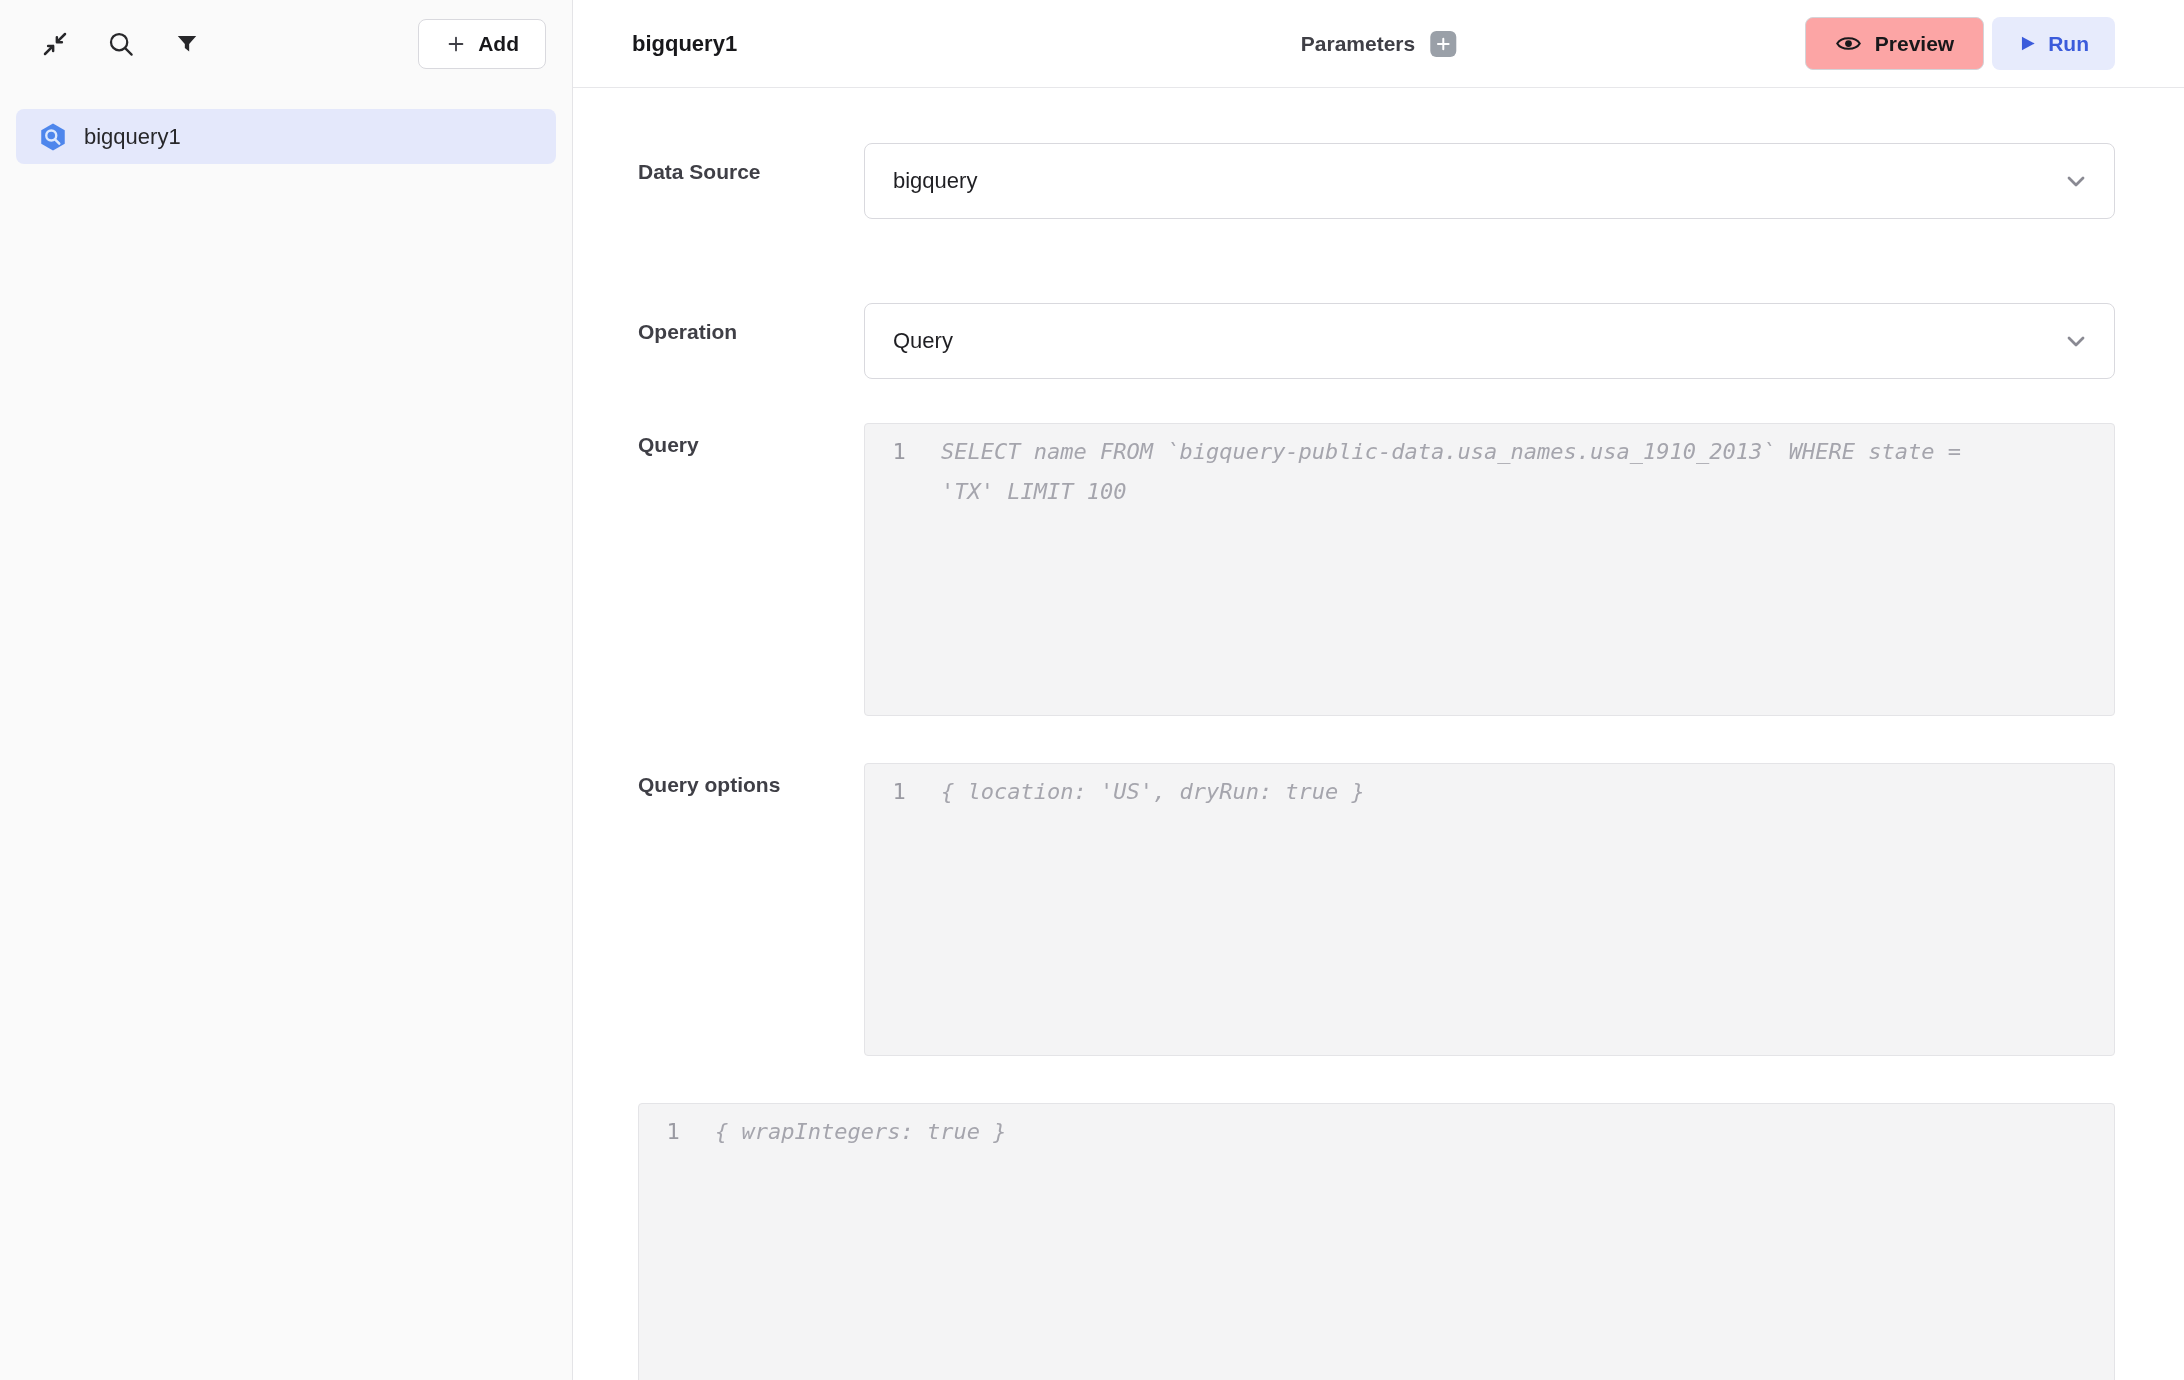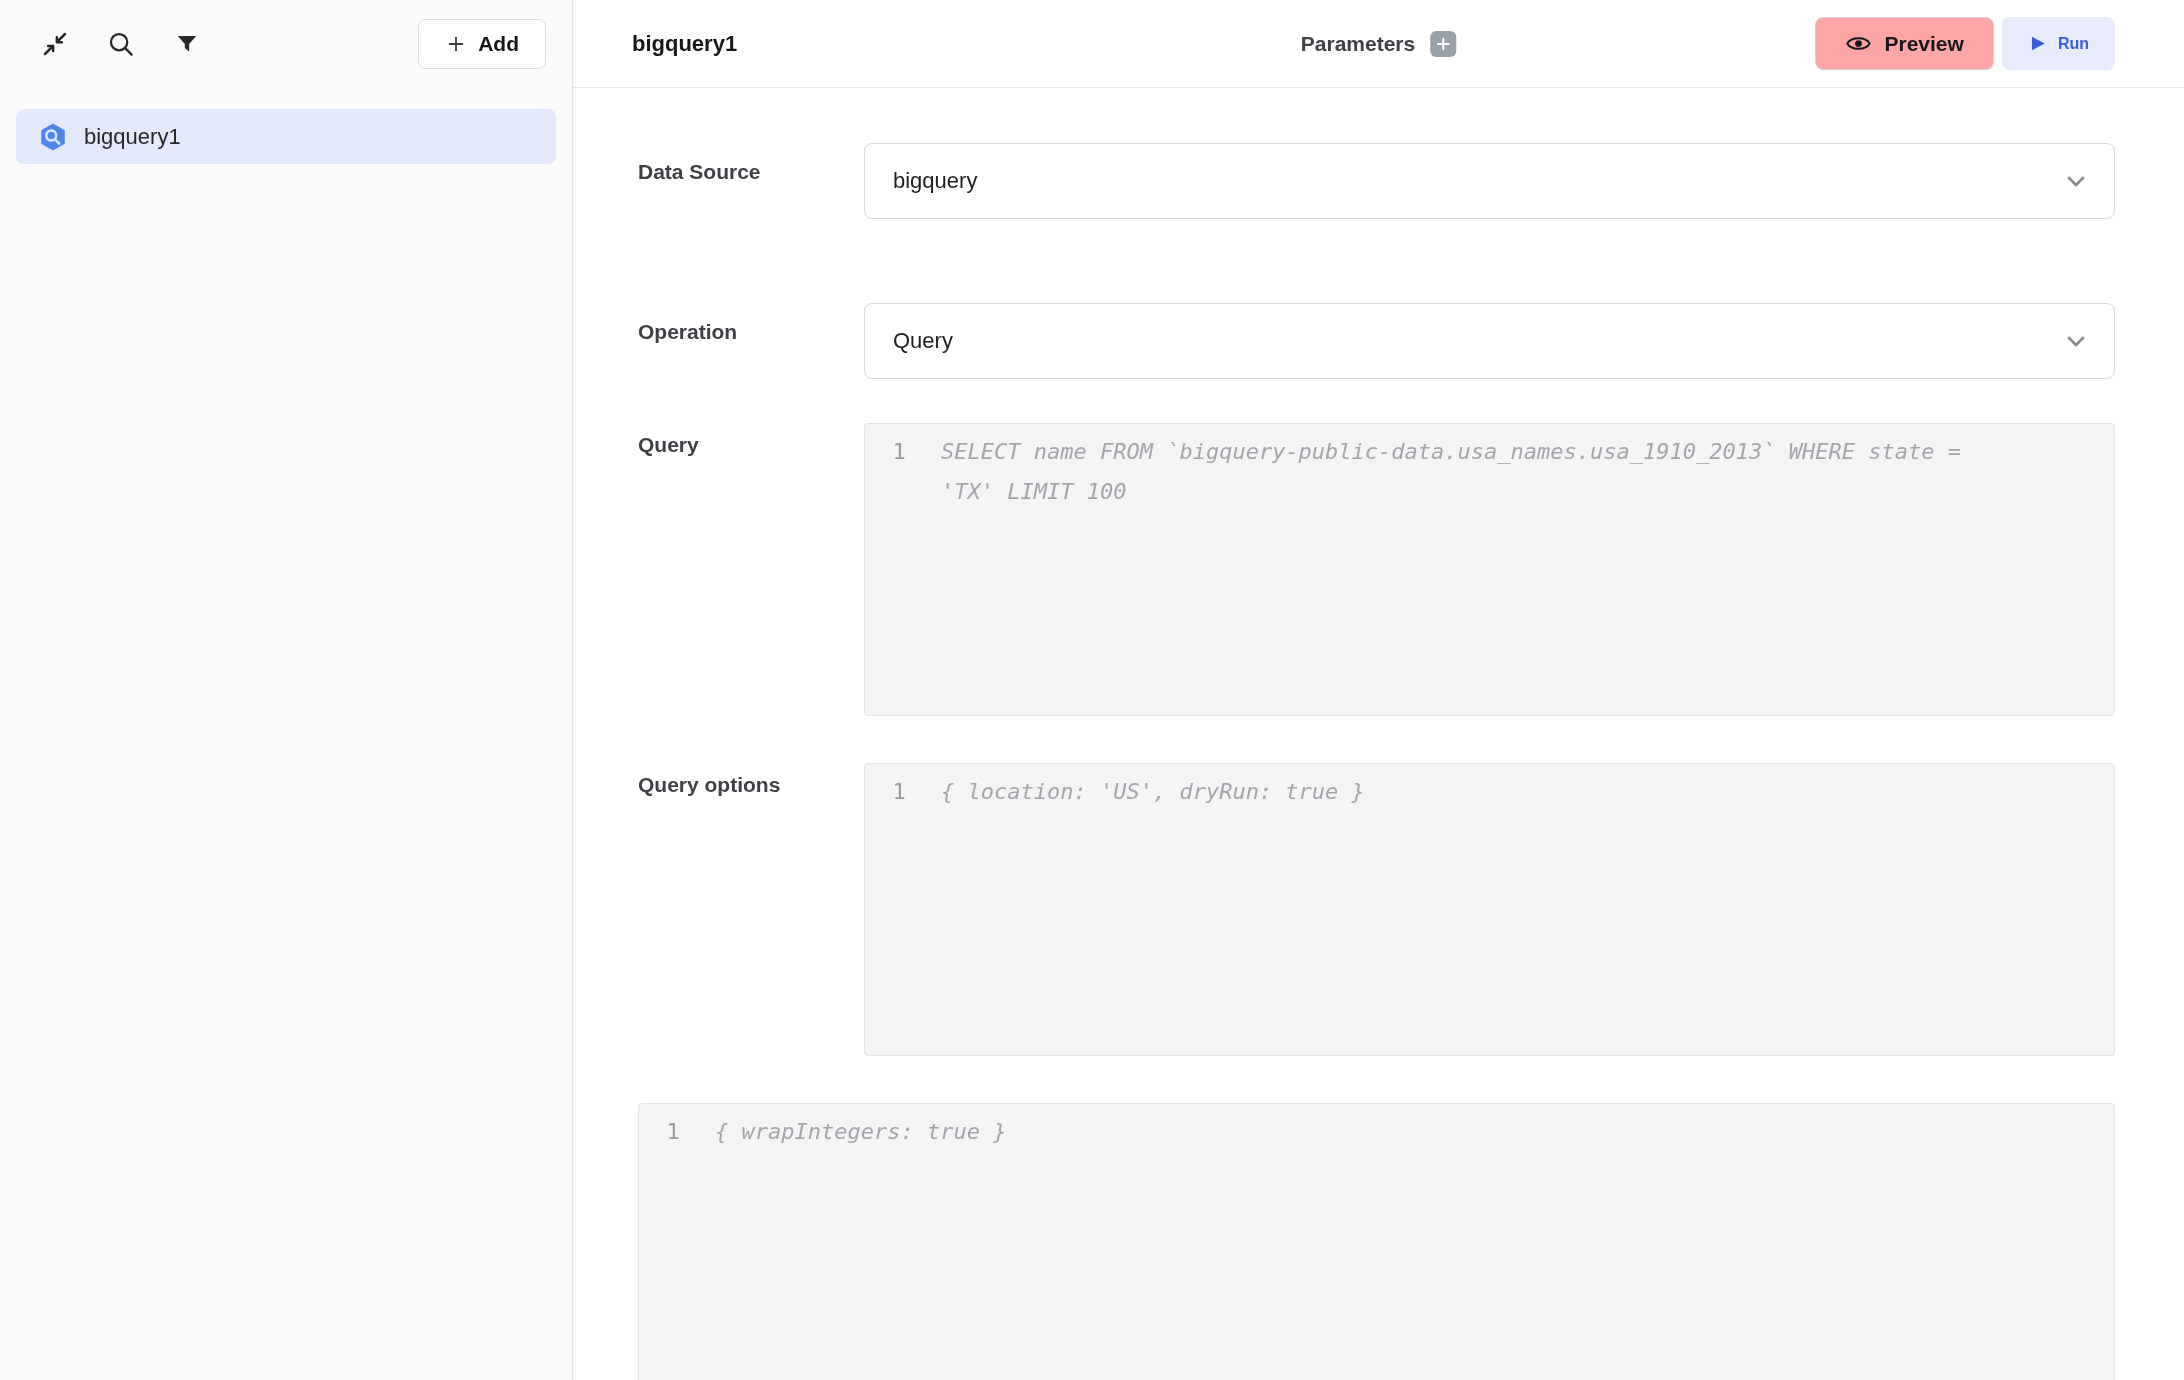--- a/index.html
+++ b/index.html
@@ -84,21 +84,21 @@
     border-radius: 8px;
     font-size: 21px; font-weight: 600; color: #18181b;
     cursor: pointer;
   }
   .run-btn {
     height: 53px;
     display: inline-flex; align-items: center; gap: 11px;
     padding: 0 26px;
     background: var(--run-bg, #e7ebfc);
     border: none; border-radius: 8px;
-    font-size: 16px; font-weight: 600; color: var(--accent, #3b5bdb);
+    font-size: 21px; font-weight: 600; color: var(--accent, #3b5bdb);
     cursor: pointer;
   }
   .run-btn svg { color: var(--accent, #3b5bdb); }
 
   
   .content { flex: 1; padding: 55px 69px 0 65px; overflow: hidden; }
   .row { display: flex; }
   .row.gap-xl { margin-bottom: 84px; }
   .row.gap-md { margin-bottom: 44px; }
   .row.gap-ed { margin-bottom: 47px; }

